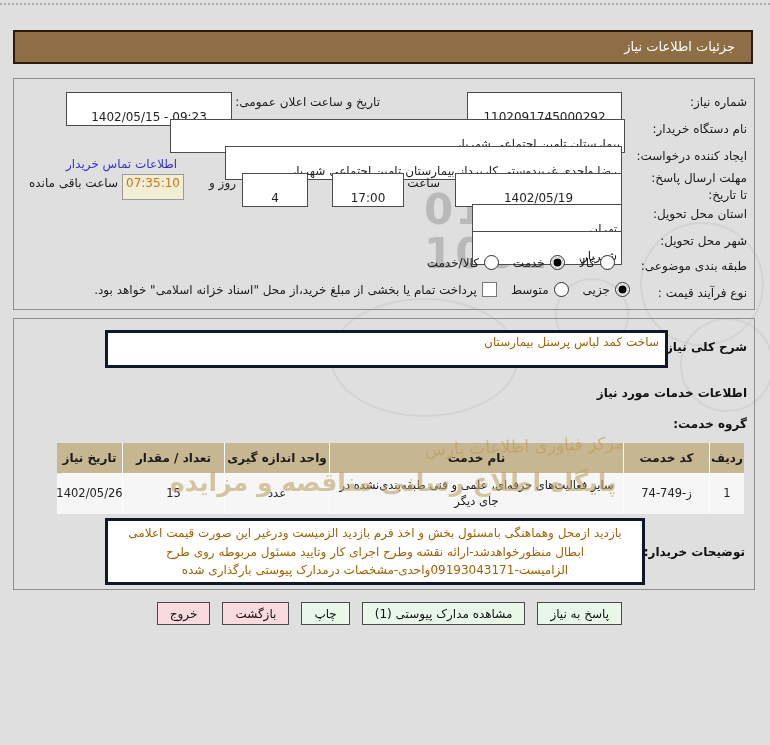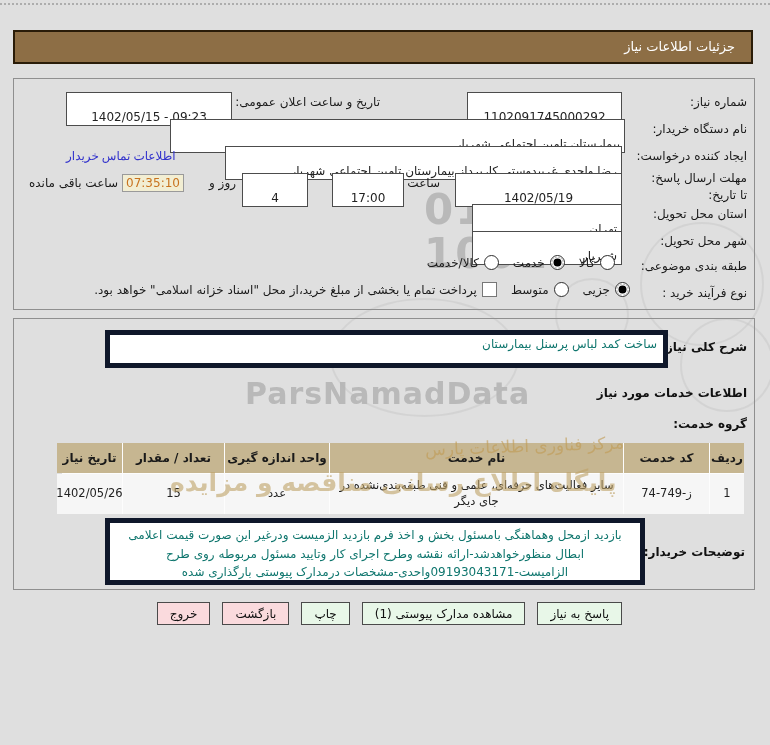--- a/index.html
+++ b/index.html
@@ -8,23 +8,23 @@
   .top-dotted{position:absolute;top:3px;left:0;right:0;height:0;border-top:2px dotted #adadad;}
   .titlebar{position:absolute;left:13px;top:30px;width:740px;height:34px;box-sizing:border-box;background:#8d6e45;border:2px solid #2a1c08;color:#fff;font-size:13px;line-height:29px;padding-right:16px;}
   .panel{position:absolute;box-sizing:border-box;border:1px solid #8f8f8f;background:transparent;}
   .lbl{position:absolute;white-space:nowrap;color:#1b1b1b;}
   .lbl.wrap{white-space:normal;text-align:right;line-height:1.4;}
   .blbl{position:absolute;white-space:nowrap;font-weight:bold;color:#111;}
   .field{position:absolute;box-sizing:border-box;background:#fff;border:1px solid #4c4c4c;height:19px;line-height:17px;font-size:12px;color:#222;overflow:hidden;padding:16px 4px;}
   .center{text-align:center;}
   .rightal{text-align:right;}
   .ltr{direction:ltr;}
-  .bigfield{position:absolute;box-sizing:border-box;background:#fff;border:5px solid #0f172a;color:#0f766e;overflow:hidden;}
+  .bigfield{position:absolute;box-sizing:border-box;background:#fff;border:3px solid #0f172a;color:#a16207;overflow:hidden;}
   .link{position:absolute;color:#3333cc;white-space:nowrap;cursor:pointer;}
-  .countdown{position:absolute;box-sizing:border-box;background:#f2eed3;border:1px solid #9a9a9a;color:#c8731f;height:18px;line-height:16px;text-align:center;font-size:12px;}
+  .countdown{position:absolute;box-sizing:border-box;background:#f2eed3;border:1px solid #9a9a9a;color:#c8731f;height:26px;line-height:16px;text-align:center;font-size:12px;}
   .optrow{position:absolute;display:flex;direction:rtl;align-items:center;gap:14px;}
   .opt{display:flex;align-items:center;gap:5px;white-space:nowrap;}
   .radio{width:13px;height:13px;border:1px solid #2e2e2e;border-radius:50%;background:#fff;display:inline-block;position:relative;flex:0 0 auto;}
   .radio.selected::after{content:"";position:absolute;inset:1px;background:#000;border-radius:50%;box-shadow:inset 0 0 0 1.5px #fff;}
   .checkbox{width:13px;height:13px;border:1px solid #777;background:#fff;display:inline-block;flex:0 0 auto;}
   .grid{position:absolute;left:62px;top:443px;width:682px;display:grid;grid-template-columns:34px 85px 293px 104px 101px 65px;grid-template-rows:30px 40px;gap:1px;background:#fdfdfd;direction:rtl;}
   .hcell{background:#c6b691;font-weight:bold;font-size:12px;color:#1a1a1a;display:flex;align-items:center;justify-content:center;}
   .dcell{background:#f6f6f6;font-size:11.5px;color:#222;display:flex;align-items:center;justify-content:center;text-align:center;line-height:1.35;padding:0 3px;}
   .btnrow{position:absolute;right:148px;top:602px;display:flex;direction:rtl;gap:12px;}
   .btn{box-sizing:border-box;border:1px solid #4a4a4a;height:23px;padding:2px 12px;font-family:"DejaVu Sans",sans-serif;font-size:12px;color:#111;white-space:nowrap;cursor:pointer;}
@@ -43,38 +43,37 @@
 
 <div class="page">
 
   <div class="top-dotted"></div>
 
   <div class="wm-digits"><span>0101</span><br><span>1001</span></div>
   <div class="wm-circle" style="left:640px;top:222px;width:120px;height:120px;"></div>
   <div class="wm-circle" style="left:680px;top:318px;width:90px;height:90px;"></div>
   <div class="wm-circle" style="left:555px;top:278px;width:70px;height:70px;"></div>
   <div class="wm-circle" style="left:330px;top:298px;width:185px;height:115px;"></div>
-  <div class="wm-brand">ParsNamadData</div>
 
   <div class="titlebar">جزئیات اطلاعات نیاز</div>
 
   <div class="panel" style="left:13px;top:78px;width:742px;height:232px;"></div>
   <div class="panel" style="left:13px;top:318px;width:742px;height:272px;"></div>
 
   <div class="lbl" style="right:23px;top:95px;">شماره نیاز:</div>
   <div class="field center ltr" style="left:467px;top:92px;width:155px;">1102091745000292</div>
   <div class="lbl" style="right:390px;top:95px;margin-left:24px;">تاریخ و ساعت اعلان عمومی:</div>
   <div class="field center ltr" style="left:66px;top:92px;width:166px;">1402/05/15 - 09:23</div>
 
   <div class="lbl" style="right:23px;top:122px;">نام دستگاه خریدار:</div>
   <div class="field rightal" style="left:170px;top:119px;width:455px;">بیمارستان تامین اجتماعی شهریار</div>
 
   <div class="lbl" style="right:23px;top:149px;">ایجاد کننده درخواست:</div>
   <div class="field rightal" style="left:225px;top:146px;width:397px;">رضا واحدی غریبدوستی کارپرداز بیمارستان تامین اجتماعی شهریار</div>
-  <a class="link" style="left:66px;top:149px;font-family:Liberation Serif, serif;">اطلاعات تماس خریدار</a>
+  <a class="link" style="left:66px;top:157px;">اطلاعات تماس خریدار</a>
 
   <div class="lbl wrap" style="right:23px;top:170px;width:104px;">مهلت ارسال پاسخ: تا تاریخ:</div>
   <div class="field center ltr" style="left:455px;top:173px;width:167px;">1402/05/19</div>
   <div class="lbl" style="right:330px;top:176px;">ساعت</div>
   <div class="field center ltr" style="left:332px;top:173px;width:72px;">17:00</div>
   <div class="field center ltr" style="left:242px;top:173px;width:66px;">4</div>
   <div class="lbl" style="right:534px;top:176px;">روز و</div>
   <div class="countdown ltr" style="left:122px;top:174px;width:62px;">07:35:10</div>
   <div class="lbl" style="right:652px;top:176px;text-align:center;">ساعت باقی مانده</div>
 
@@ -92,21 +91,21 @@
     <span class="opt">
       <span class="radio selected"></span>
       <span>خدمت</span>
     </span>
     <span class="opt">
       <span class="radio"></span>
       <span>کالا/خدمت</span>
     </span>
   </div>
 
-  <div class="lbl" style="right:23px;top:286px;">نوع فرآیند خرید :</div>
+  <div class="lbl" style="right:23px;top:286px;">نوع فرآیند قیمت :</div>
   <div class="optrow" style="right:140px;top:282px;">
     <span class="opt">
       <span class="radio selected"></span>
       <span>جزیی</span>
     </span>
     <span class="opt">
       <span class="radio"></span>
       <span>متوسط</span>
     </span>
     <span class="opt">

